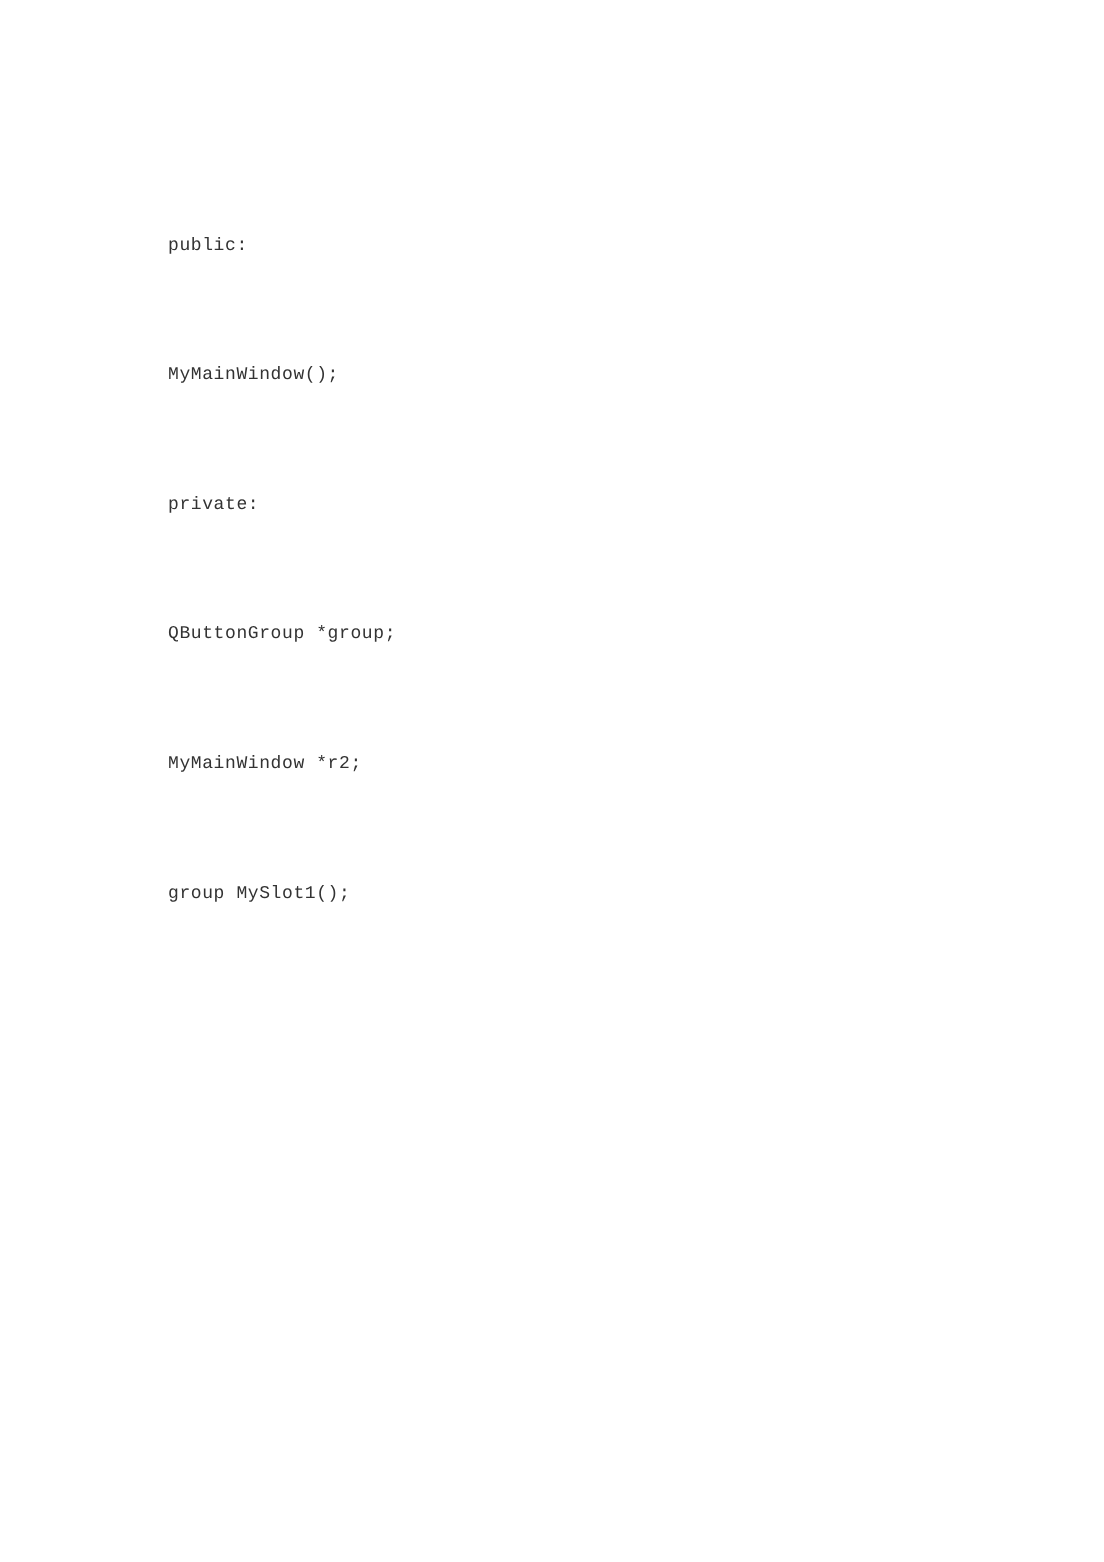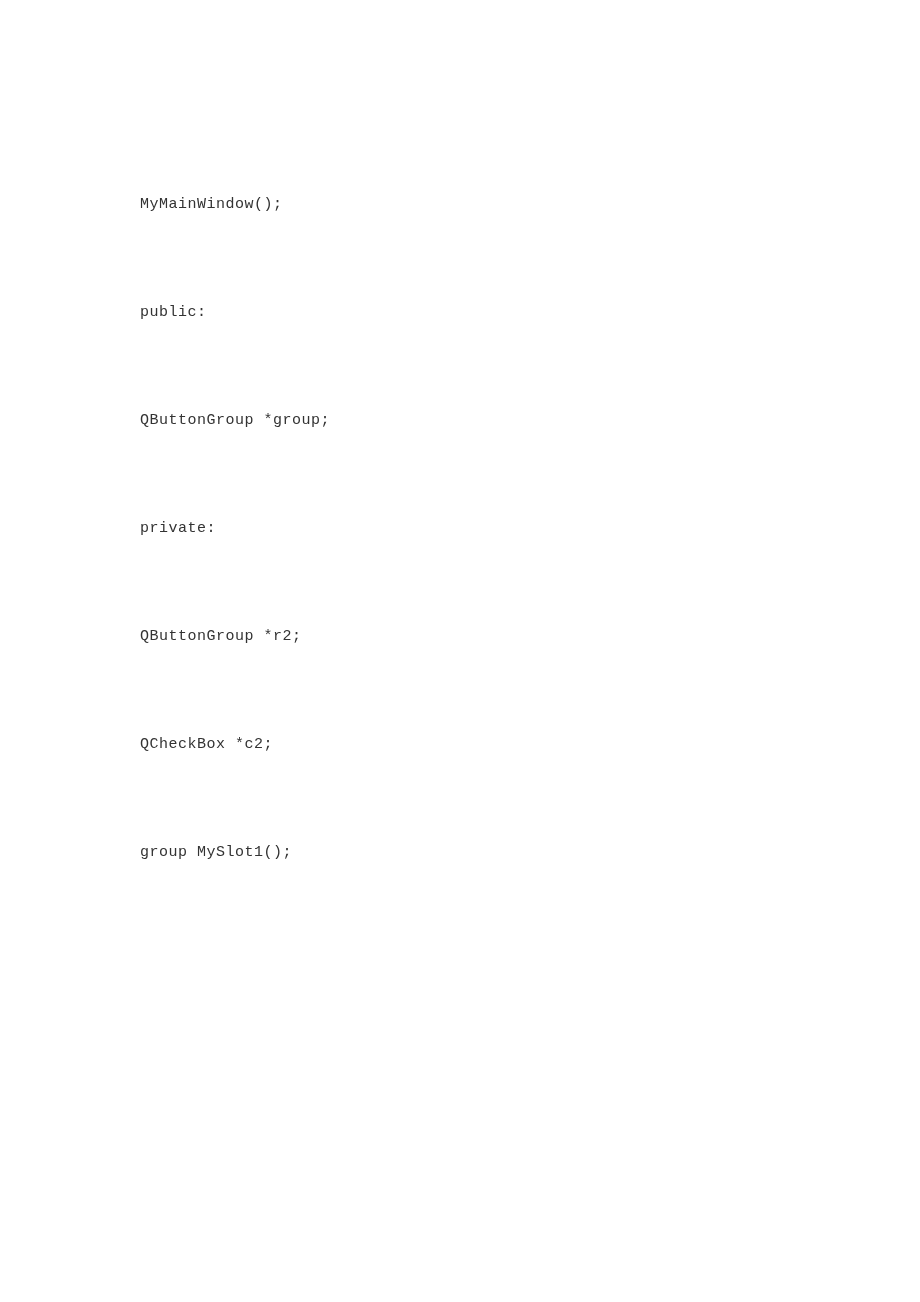--- a/index.html
+++ b/index.html
@@ -23,25 +23,24 @@
   .code-line {
     display: block;
   }
 </style>
 </head>
 <body>
 
 <div class="page">
 
   <div class="code-block">
+    <span class="code-line">public:</span>
     <span class="code-line">MyMainWindow();</span>
-    <span class="code-line">public:</span>
+    <span class="code-line">private:</span>
     <span class="code-line">QButtonGroup *group;</span>
-    <span class="code-line">private:</span>
-    <span class="code-line">QButtonGroup *r2;</span>
-    <span class="code-line">QCheckBox *c2;</span>
+    <span class="code-line">MyMainWindow *r2;</span>
     <span class="code-line">group MySlot1();</span>
     
     
     
   </div>
 
 </div>
 
 </body></html>

